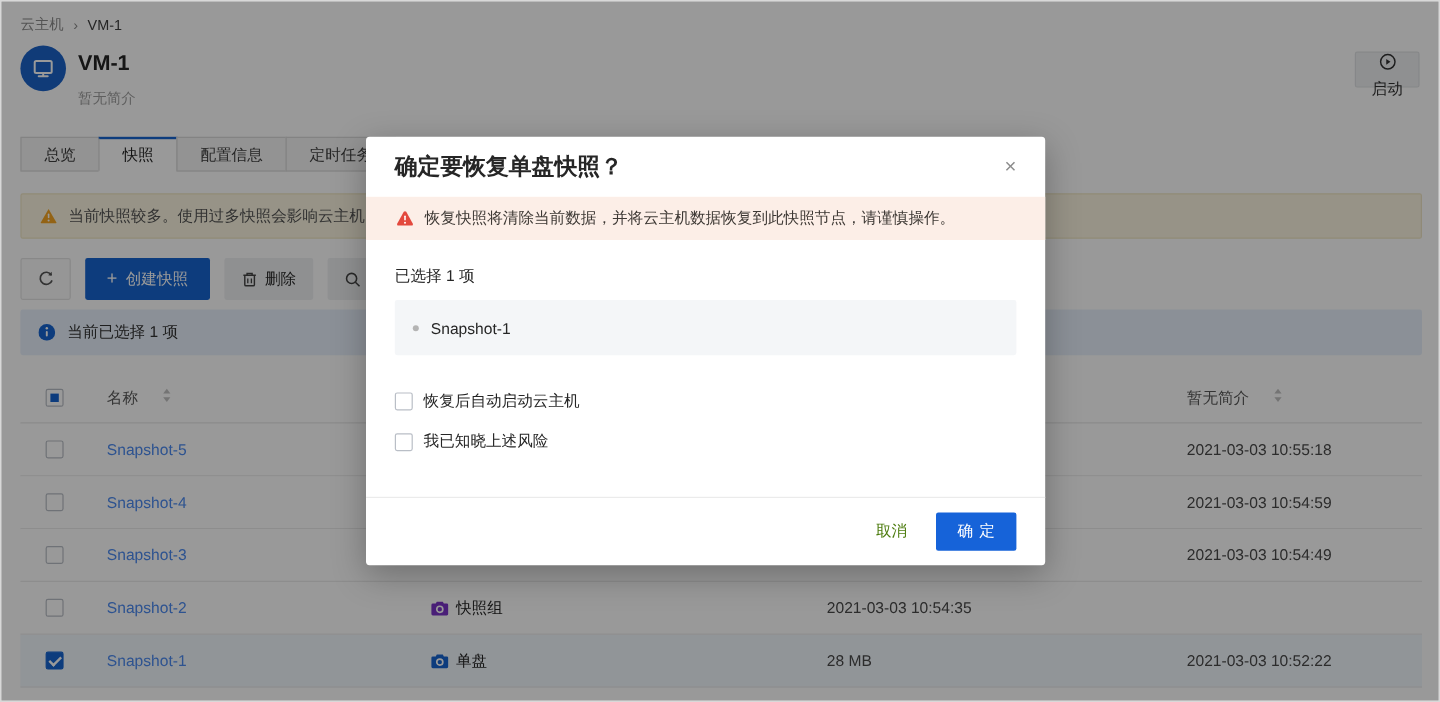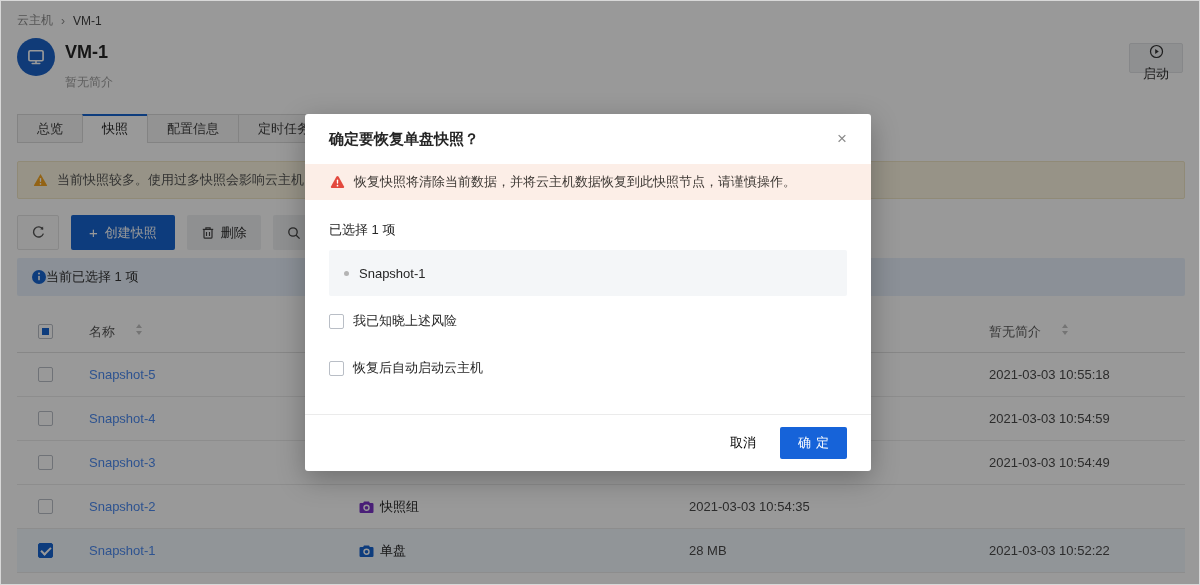--- a/index.html
+++ b/index.html
@@ -26,21 +26,21 @@
   .banner { position:absolute; top:160px; left:16px; width:1168px; height:38px; background:#fcf6e1; border:1px solid #f1e7c6; border-radius:2px; display:flex; align-items:center; padding-left:15px; gap:9px; color:#555; }
 
   
   .toolbar { position:absolute; top:214px; left:16px; display:flex; gap:12px; height:35px; }
   .btn { height:35px; border-radius:2px; display:flex; align-items:center; justify-content:center; cursor:pointer; font-size:13px; }
   .btn-icon { width:42px; background:#fbfbfb; border:1px solid #e3e3e3; }
   .btn-primary { background:#1765d1; color:#fff; padding:0 18px; gap:7px; }
   .btn-default { background:#eef0f2; color:#2b2b2b; padding:0 14px; gap:6px; }
 
   
-  .selbar { position:absolute; top:257px; left:16px; width:1168px; height:38px; background:#e8f1fc; border-radius:2px; display:flex; align-items:center; padding-left:15px; color:#333; }
+  .selbar { position:absolute; top:257px; left:16px; width:1168px; height:38px; background:#e8f1fc; border-radius:2px; display:flex; align-items:center; padding-left:15px; gap:10px; color:#333; }
 
   
   .table { position:absolute; top:310px; left:16px; width:1168px; }
   .trow { display:grid; grid-template-columns:56px 270px 330px 300px 1fr; align-items:center; }
   .thead { height:42px; border-bottom:1px solid #e2e2e2; color:#595959; }
   .tbody .trow { height:44px; border-bottom:1px solid #ececec; background:#fff; }
   .tbody .trow.selected { background:#f2f8fe; }
   .cell { padding-left:16px; display:flex; align-items:center; gap:6px; }
   .cell-check { justify-content:center; padding-left:0; }
   .head-label { display:flex; align-items:flex-start; gap:20px; }
@@ -52,32 +52,32 @@
   .cb.indeterminate::after { content:""; position:absolute; left:3px; top:3px; width:7px; height:7px; background:#1765d1; }
   .cb.checked { background:#1765d1; border-color:#1765d1; }
   .cb.checked::after { content:""; position:absolute; left:4px; top:1px; width:4px; height:8px; border:solid #fff; border-width:0 2px 2px 0; transform:rotate(45deg); }
 
   
   .overlay { position:absolute; inset:0; background:rgba(0,0,0,0.40); z-index:10; }
 
   
   .modal { position:absolute; left:304px; top:113px; width:566px; height:357px; background:#fff; border-radius:3px; box-shadow:0 8px 28px rgba(0,0,0,.28); z-index:20; }
   .modal-head { height:50px; display:flex; align-items:center; padding:0 24px; }
-  .modal-title { font-size:15px; font-weight:bold; color:#262626; }
+  .modal-title { font-size:19px; font-weight:bold; color:#262626; }
   .modal-close { position:absolute; right:16px; top:12px; width:26px; height:26px; display:flex; align-items:center; justify-content:center; font-size:17px; color:#8c8c8c; cursor:pointer; }
   .modal-alert { height:36px; background:#fceee7; display:flex; align-items:center; padding-left:25px; gap:9px; color:#3d3834; }
   .modal-body { padding:21px 24px 0 24px; }
   .sel-label { color:#262626; }
   .sel-panel { margin-top:11px; height:46px; background:#f4f6f8; border-radius:2px; display:flex; align-items:center; padding-left:15px; gap:10px; }
   .bullet { width:5px; height:5px; border-radius:50%; background:#b4b4b4; flex:none; }
   .chk-row { display:flex; align-items:center; gap:9px; cursor:pointer; }
   .chk-row.first { margin-top:29px; }
   .chk-row.second { margin-top:16px; }
   .modal-foot { position:absolute; left:0; right:0; bottom:0; height:57px; border-top:1px solid #ebebeb; display:flex; align-items:center; justify-content:flex-end; padding-right:24px; gap:24px; }
-  .cancel-btn { color:#000000; cursor:pointer; }
+  .cancel-btn { color:#4d7c0f; cursor:pointer; }
   .confirm-btn { height:32px; padding:0 13px; background:#1663d9; color:#fff; border-radius:2px; display:flex; align-items:center; cursor:pointer; letter-spacing:5px; text-indent:5px; }
 
   svg { display:block; flex:none; }
 </style>
 </head>
 <body>
 
 <div class="page">
 
   <div class="breadcrumb">
@@ -299,27 +299,27 @@
           </svg>
       </span>
       <span>恢复快照将清除当前数据，并将云主机数据恢复到此快照节点，请谨慎操作。</span>
     </div>
     <div class="modal-body">
       <div class="sel-label">已选择 1 项</div>
       <div class="sel-panel">
         <span class="bullet"></span>
         <span>Snapshot-1</span>
       </div>
+      <div class="chk-row first">
+        <span class="cb"></span>
+        <span>恢复后自动启动云主机</span>
+      </div>
       <div class="chk-row second">
         <span class="cb"></span>
         <span>我已知晓上述风险</span>
-      </div>
-      <div class="chk-row first">
-        <span class="cb"></span>
-        <span>恢复后自动启动云主机</span>
       </div>
     </div>
     <div class="modal-foot">
       <span class="cancel-btn">取消</span>
       <span class="confirm-btn">确定</span>
     </div>
   </div>
 
 </div>
 

